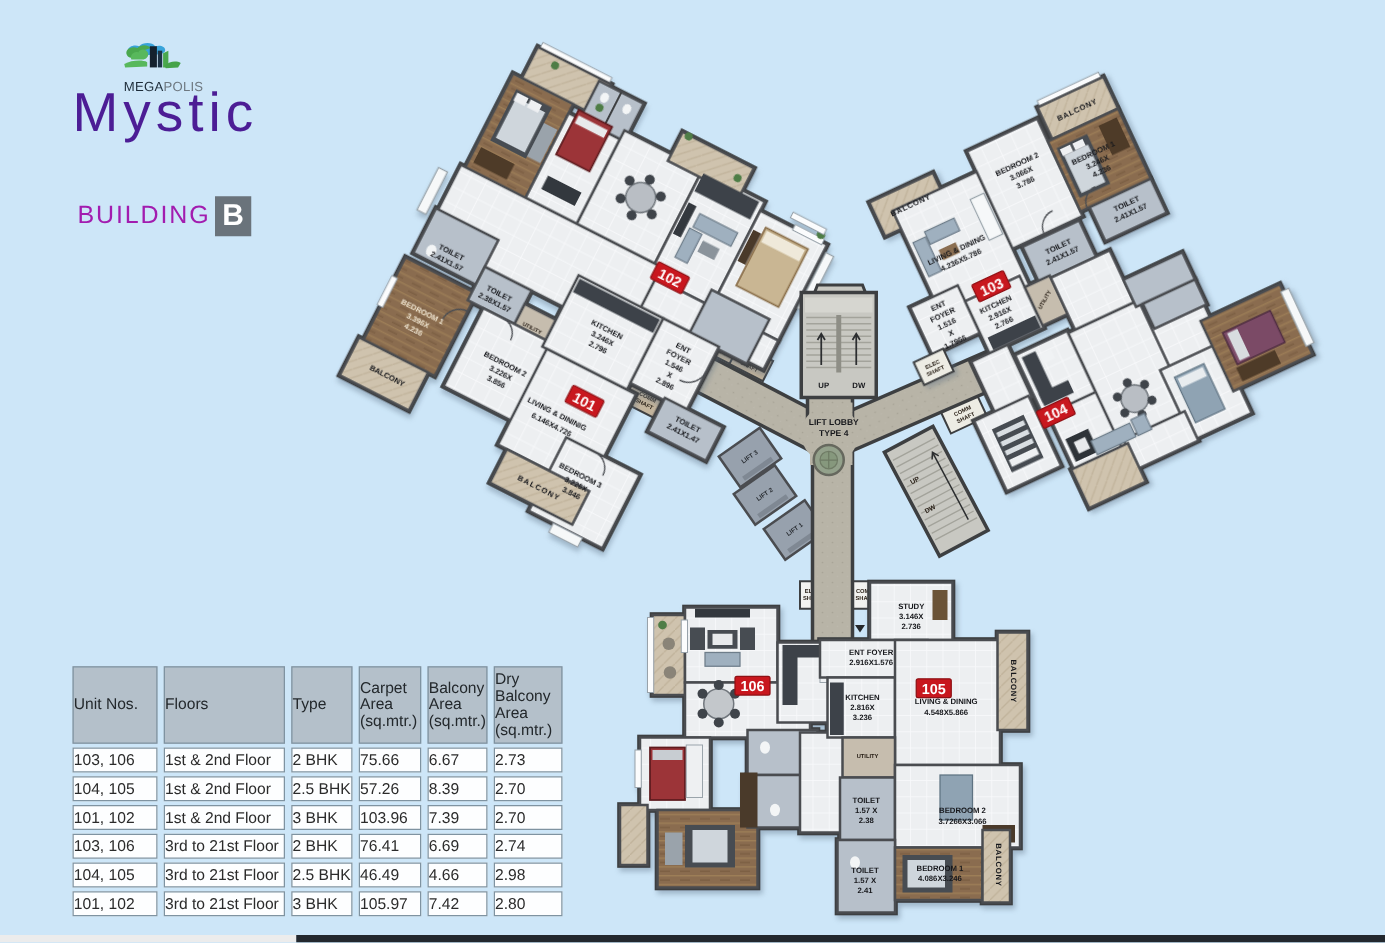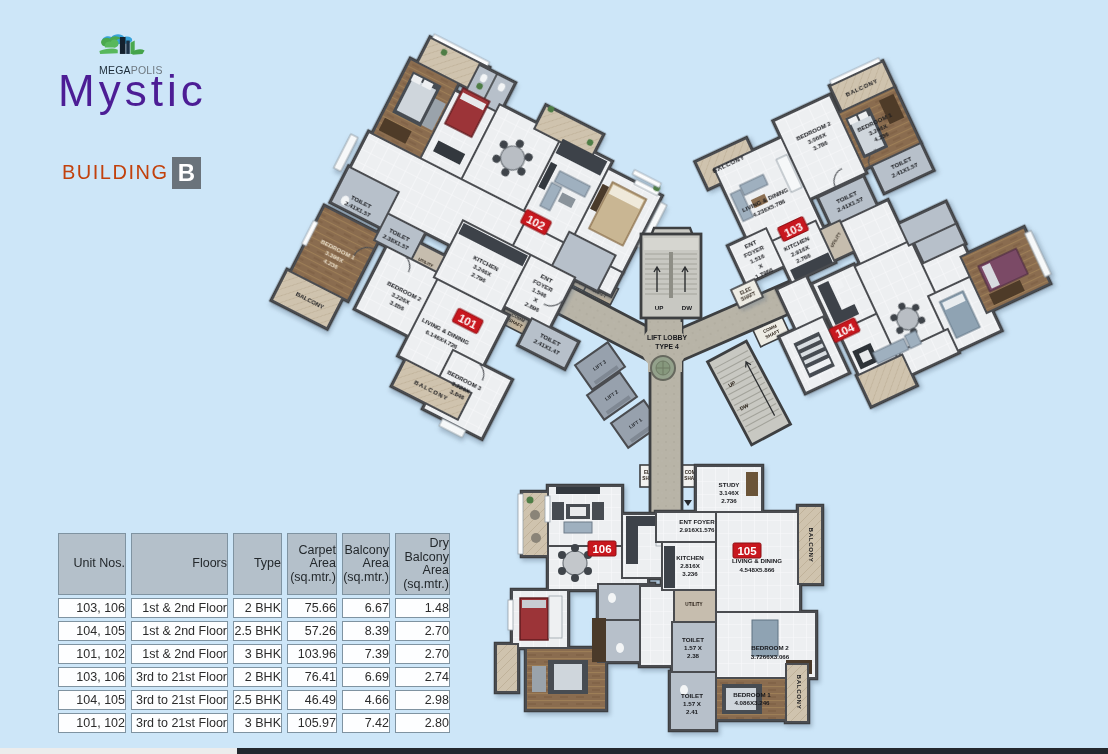--- a/index.html
+++ b/index.html
@@ -4,42 +4,42 @@
 <style>
 html,body{margin:0;padding:0}
 body{width:1108px;height:754px;position:relative;background:#cde6f8;font-family:"Liberation Sans",sans-serif;overflow:hidden}
 svg{position:absolute;left:0;top:0}
 svg text{font-family:"Liberation Sans",sans-serif}
 .t{font-weight:bold;font-size:6.2px;fill:#17181c;text-anchor:middle}
 .ts{font-weight:bold;font-size:4.6px;fill:#2a2118;text-anchor:middle}
 .tb{font-weight:bold;font-size:11.5px;fill:#fff;text-anchor:middle}
 .tl{font-weight:bold;font-size:6.8px;fill:#17181c;text-anchor:middle}
 #tbl{position:absolute;left:53px;top:530px;border-collapse:separate;border-spacing:5px 3px;table-layout:fixed}
-#tbl td{border:1px solid #7f93a1;background:#fdfeff;text-align:right;font-size:12.5px;color:#2b2b2b;height:18px;padding:0;white-space:nowrap}
+#tbl td{border:1px solid #7f93a1;background:#fdfeff;text-align:left;font-size:12.5px;color:#2b2b2b;height:18px;padding:0;white-space:nowrap}
 #tbl tr.h td{background:#b4c0ca;color:#23282c;font-size:12.5px;line-height:13.5px;height:60px;white-space:normal}
 </style>
 </head>
 <body>
 
 <svg width="48" height="30" style="left:98px;top:34px" viewBox="0 0 68 42">
   <path d="M7 12 C3 6 12 1 19 4 C23 -1 34 -1 37 4 C44 2 50 5 48 10 C44 15 35 13 30 14 C21 16 10 17 7 12 Z" fill="#38a3da"></path>
   <path d="M5 14 C2 8 10 3 17 6 C20 2 29 2 32 6 C25 8 18 11 15 15 C11 18 7 18 5 14 Z" fill="#4aa84e"></path>
   <path d="M10 19 C8 14 13 9 18 11 C20 6 28 7 29 12 C30 16 26 20 21 19 Z" fill="#58b85c"></path>
   <rect x="31" y="4" width="8" height="24" fill="#14212e"></rect>
   <rect x="40" y="9" width="5" height="19" fill="#1d3347"></rect>
   <path d="M46 12 L52 9 L52 28 L46 28 Z" fill="#4aa84e"></path>
   <path d="M2 24 C10 20 22 19 28 22 L28 27 L3 28 Z" fill="#58b85c"></path>
   <path d="M48 26 C53 21 61 20 66 23 L63 28 L49 29 Z" fill="#45a34a"></path>
 </svg>
 
 <div style="position:absolute;left:99px;top:64px;font-size:10.5px;font-weight:normal;color:#1c2b38;letter-spacing:0.2px">MEGA<span style="color:#6e7880">POLIS</span></div>
 
 <div style="position:absolute;left:58px;top:66px;font-size:44px;color:#4c1d95;letter-spacing:4px">Mystic</div>
 
-<div style="position:absolute;left:62px;top:161px;font-size:20px;color:#c2410c;letter-spacing:1.5px">BUILDING</div>
+<div style="position:absolute;left:62px;top:161px;font-size:20px;color:#a21caf;letter-spacing:1.5px">BUILDING</div>
 
 <div style="position:absolute;left:172px;top:157px;width:29px;height:32px;background:#6a737b;color:#fff;font-weight:bold;font-size:24px;text-align:center;line-height:32px">B</div>
 
 <svg width="1108" height="754" viewBox="0 0 1108 754">
 <defs>
 <pattern id="tile" width="13" height="13" patternUnits="userSpaceOnUse">
   <rect width="13" height="13" fill="#edeff1"></rect>
   <path d="M0 0H13M0 0V13" stroke="#f9fafc" stroke-width="1.2"></path>
 </pattern>
 <pattern id="wood" width="16" height="7" patternUnits="userSpaceOnUse">
@@ -699,21 +699,21 @@
         <td>Carpet Area (sq.mtr.)</td>
         <td>Balcony Area (sq.mtr.)</td>
         <td>Dry Balcony Area (sq.mtr.)</td>
       </tr>
 <tr>
         <td>103, 106</td>
         <td>1st &amp; 2nd Floor</td>
         <td>2 BHK</td>
         <td>75.66</td>
         <td>6.67</td>
-        <td>1.48</td>
+        <td>2.73</td>
       </tr>
 <tr>
         <td>104, 105</td>
         <td>1st &amp; 2nd Floor</td>
         <td>2.5 BHK</td>
         <td>57.26</td>
         <td>8.39</td>
         <td>2.70</td>
       </tr>
 <tr>

